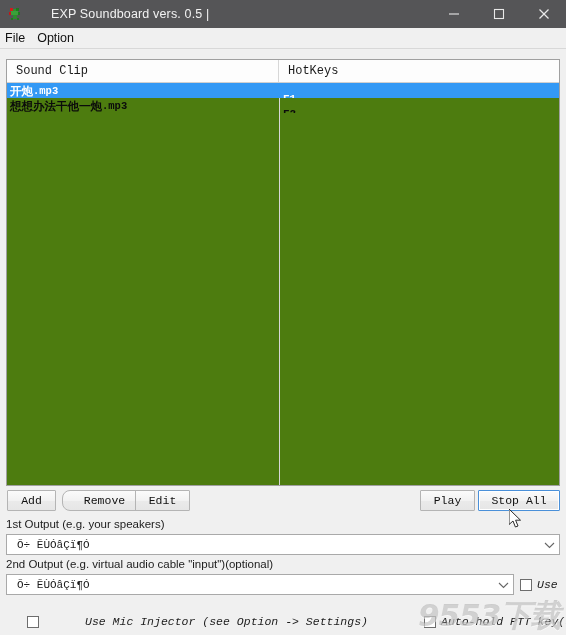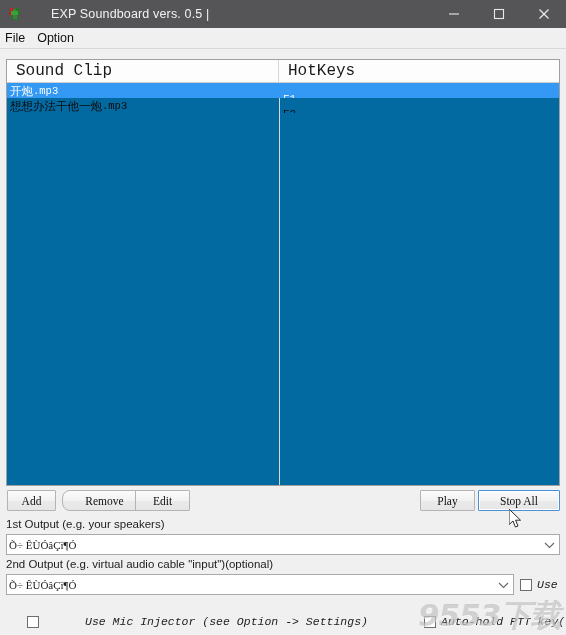--- a/index.html
+++ b/index.html
@@ -94,35 +94,36 @@
   .list-header {
     height: 23px;
     background: #fdfdfd;
     border-bottom: 1px solid #d0d0d0;
     display: flex;
     box-sizing: border-box;
     position: relative;
   }
   .hdr-cell {
     font-family: "Liberation Mono", monospace;
-    font-size: 16px;
+    font-size: 12px;
     color: #1a1a1a;
     display: flex;
     align-items: center;
     padding-left: 9px;
     box-sizing: border-box;
     height: 100%;
   }
   .hdr-col1 { width: 272px; border-right: 1px solid #d7d7d7; }
   .hdr-col2 { width: 280px; }
 
   .list-body {
     position: relative;
-    background: #0369a1;
+    background: #4d7c0f;
     height: 402px;
+    font-weight: bold;
   }
   .row {
     height: 15px;
     display: flex;
     position: relative;
     box-sizing: border-box;
   }
   .row.selected { background: #3399f5; }
   .row .cell {
     box-sizing: border-box;
@@ -158,21 +159,21 @@
   .row.selected .hk { color: #ffffff; }
   .col-divider {
     position: absolute;
     left: 272px; top: 0;
     width: 1px; height: 100%;
     background: #d7d7d7;
   }
 
   
   .btn {
-    font-family: Liberation Serif, serif;
+    font-family: Liberation Mono, monospace;
     font-size: 11.5px;
     color: #101010;
     background: linear-gradient(to bottom,#fbfbfb 0%,#f2f2f2 50%,#eaeaea 51%,#e6e6e6 100%);
     border: 1px solid #b4b4b4;
     border-radius: 1px;
     display: flex;
     align-items: center;
     justify-content: center;
     box-sizing: border-box;
     position: absolute;
@@ -205,24 +206,24 @@
     background: #ffffff;
     border: 1px solid #a9a9a9;
     box-sizing: border-box;
     height: 21px;
     display: flex;
     align-items: center;
   }
   #combo1 { left: 6px; top: 534px; width: 554px; }
   #combo2 { left: 6px; top: 574px; width: 508px; }
   .combo .val {
-    font-family: Liberation Serif, serif;
+    font-family: Liberation Mono, monospace;
     font-size: 11px;
     color: #1a1a1a;
-    padding-left: 2px;
+    padding-left: 10px;
     white-space: nowrap;
     overflow: hidden;
     flex: 1;
   }
   .combo .arrow {
     width: 20px;
     display: flex;
     align-items: center;
     justify-content: center;
     color: #5a5a5a;

